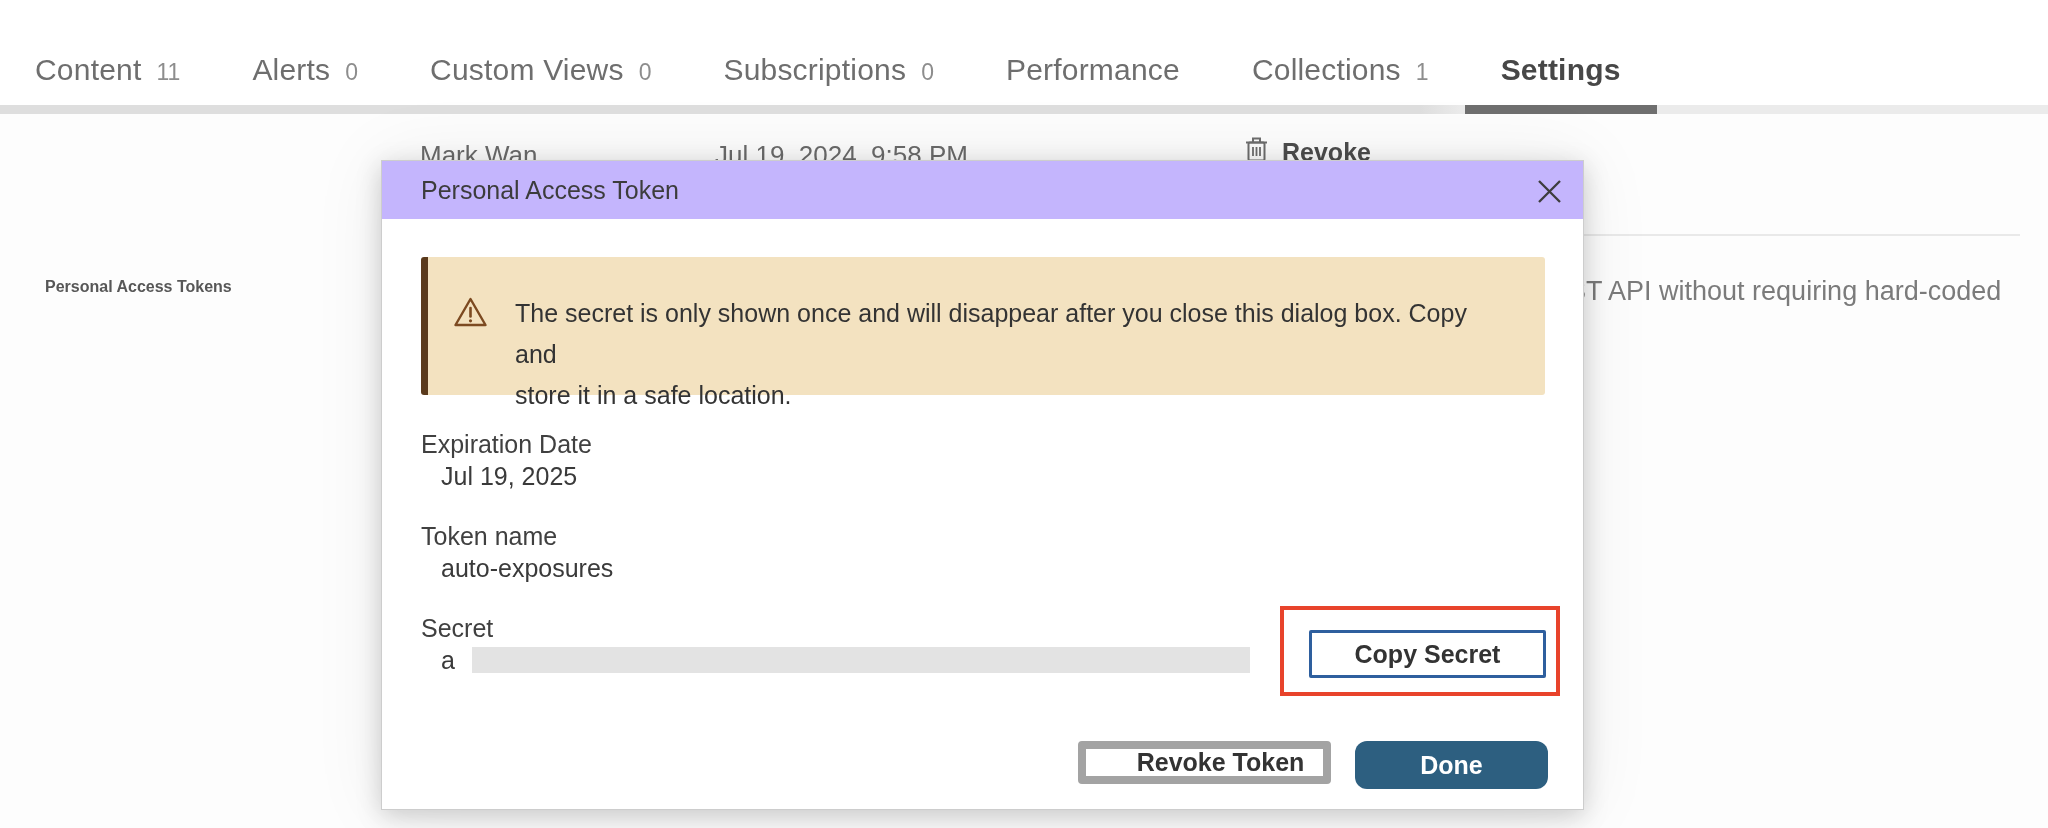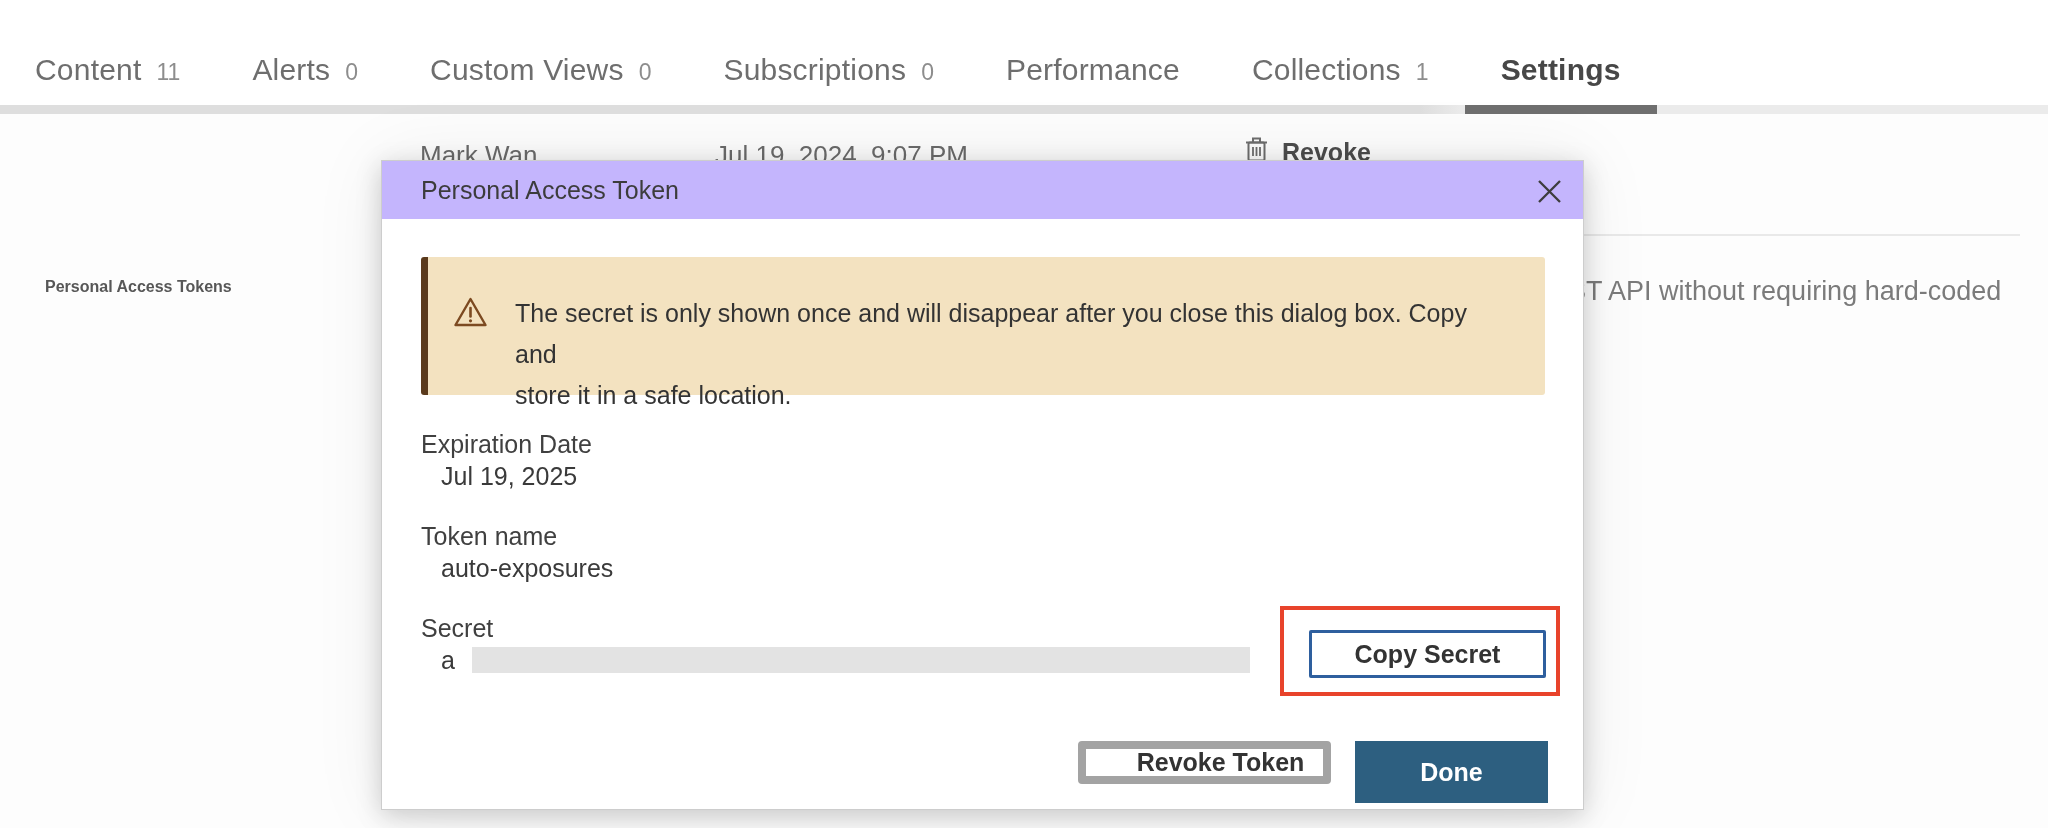--- a/index.html
+++ b/index.html
@@ -48,22 +48,22 @@
   .fvalue { font-size: 25px; line-height: 32px; color: #3a3a3a; padding-left: 20px; }
   .secret-row { display: flex; align-items: center; }
   .secret-bar { width: 778px; height: 26px; background: #e3e3e3; margin-left: 17px; }
 
   .btn { display: flex; align-items: center; justify-content: center; cursor: pointer;
     font-size: 25px; font-weight: bold; background: #fff; text-align: center; }
   .btn-copy { position: absolute; left: 927px; top: 469px; width: 237px; height: 48px;
     border: 3px solid #2e5f9e; border-radius: 2px; color: #333; }
   .btn-revoke { position: absolute; left: 696px; top: 580px; width: 253px; height: 43px;
     border: 8px solid #a3a3a3; border-radius: 4px; color: #333; padding-left: 32px; }
-  .btn-done { position: absolute; left: 973px; top: 580px; width: 193px; height: 62px;
-    background: #2d5f80; border: none; border-radius: 0; color: #fff; }
+  .btn-done { position: absolute; left: 973px; top: 580px; width: 193px; height: 48px;
+    background: #2d5f80; border: none; border-radius: 12px; color: #fff; }
 
   
   .annotation { position: absolute; left: 1280px; top: 606px; width: 280px; height: 90px;
     border: 4px solid #e8432b; z-index: 30; pointer-events: none; }
 </style>
 </head>
 <body>
 
 <div class="tabbar">
   <div class="baseline"></div>
@@ -95,21 +95,21 @@
       <span class="tlabel">Settings</span>
       <span class="indicator"></span>
     </div>
   </div>
 </div>
 
 <div class="bg-layer">
   <div class="section-label">Personal Access Tokens</div>
 
   <div class="bg-row-name">Mark Wan</div>
-  <div class="bg-row-date">Jul 19, 2024, 9:07 PM</div>
+  <div class="bg-row-date">Jul 19, 2024, 9:58 PM</div>
   <div class="bg-row-action">
     <span>
       <svg width="23" height="26" viewBox="0 0 23 26" fill="none">
         <rect x="3.5" y="6.5" width="16" height="18" rx="1.5" stroke="#6e6e6e" stroke-width="2"></rect>
         <path d="M1 6.5 H22" stroke="#6e6e6e" stroke-width="2"></path>
         <path d="M8 6 V2.5 H15 V6" stroke="#6e6e6e" stroke-width="2"></path>
         <path d="M8 11 V20 M11.5 11 V20 M15 11 V20" stroke="#6e6e6e" stroke-width="1.8"></path>
       </svg>
     </span>
     <span class="alabel">Revoke</span>

